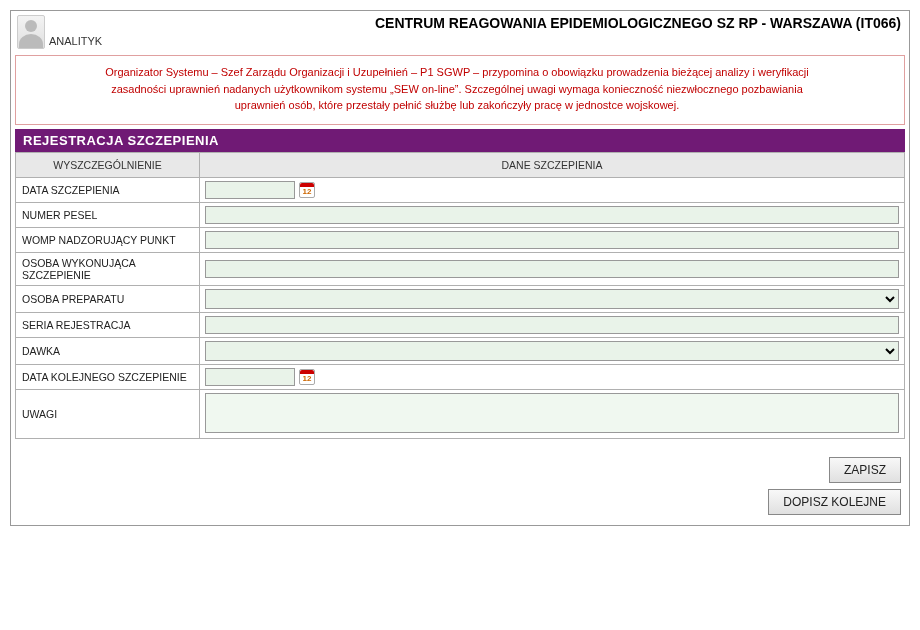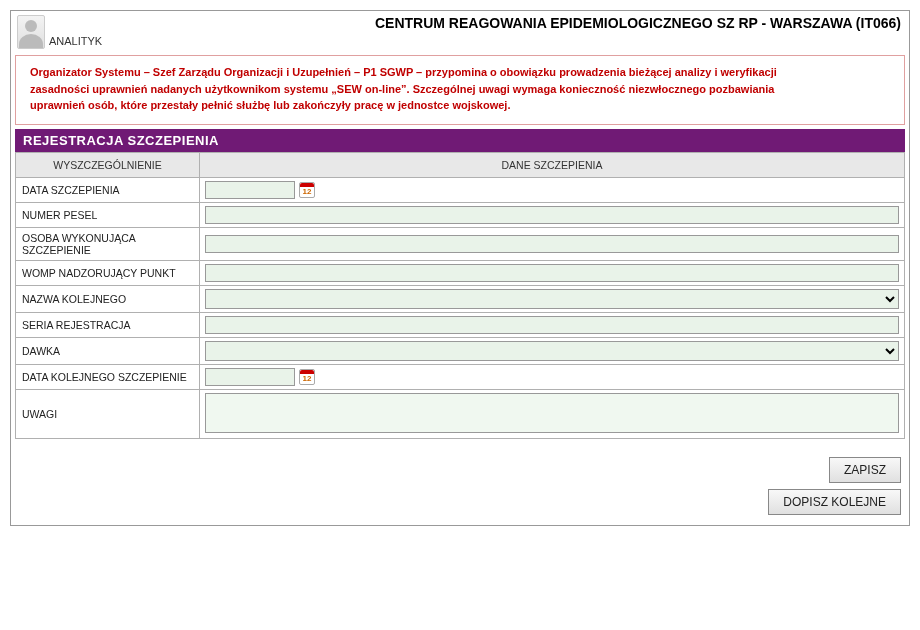--- a/index.html
+++ b/index.html
@@ -63,23 +63,23 @@
     font-weight: bold;
     font-size: 14px;
     color: #000;
     padding-bottom: 2px;
   }
   .notice {
     margin: 0 4px;
     border: 1px solid #e0a0a0;
     background: #fff;
     color: #c00000;
-    font-weight: bold;
-    font-size: 11px;
-    text-align: left;
+    font-weight: normal;
+    font-size: 11px;
+    text-align: center;
     padding: 8px 20px 10px 14px;
     line-height: 1.5;
   }
   .section-bar {
     margin: 4px 4px 0 4px;
     background: #701a75;
     color: #fff;
     font-weight: bold;
     font-size: 13px;
     padding: 4px 8px;
@@ -219,29 +219,29 @@
             <input type="text" class="inp-short" value="" style="">
             <span class="cal-icon"></span>
           </div>
         </td>
       </tr>
       <tr>
         <td class="col-label">NUMER PESEL</td>
         <td class="col-field-white"><input type="text" class="inp-full" value="" style=""></td>
       </tr>
       <tr>
+        <td class="col-label">WOMP NADZORUJĄCY PUNKT</td>
+        <td class="col-field-white"><input type="text" class="inp-full" value="" style=""></td>
+      </tr>
+      <tr>
         <td class="col-label">OSOBA WYKONUJĄCA SZCZEPIENIE</td>
         <td class="col-field-white"><input type="text" class="inp-full" value="" style=""></td>
       </tr>
       <tr>
-        <td class="col-label">WOMP NADZORUJĄCY PUNKT</td>
-        <td class="col-field-white"><input type="text" class="inp-full" value="" style=""></td>
-      </tr>
-      <tr>
-        <td class="col-label">NAZWA KOLEJNEGO</td>
+        <td class="col-label">OSOBA PREPARATU</td>
         <td class="col-field-white">
           <select class="inp-full">
             <option></option>
           </select>
         </td>
       </tr>
       <tr>
         <td class="col-label">SERIA REJESTRACJA</td>
         <td class="col-field-white"><input type="text" class="inp-full" value="" style=""></td>
       </tr>

